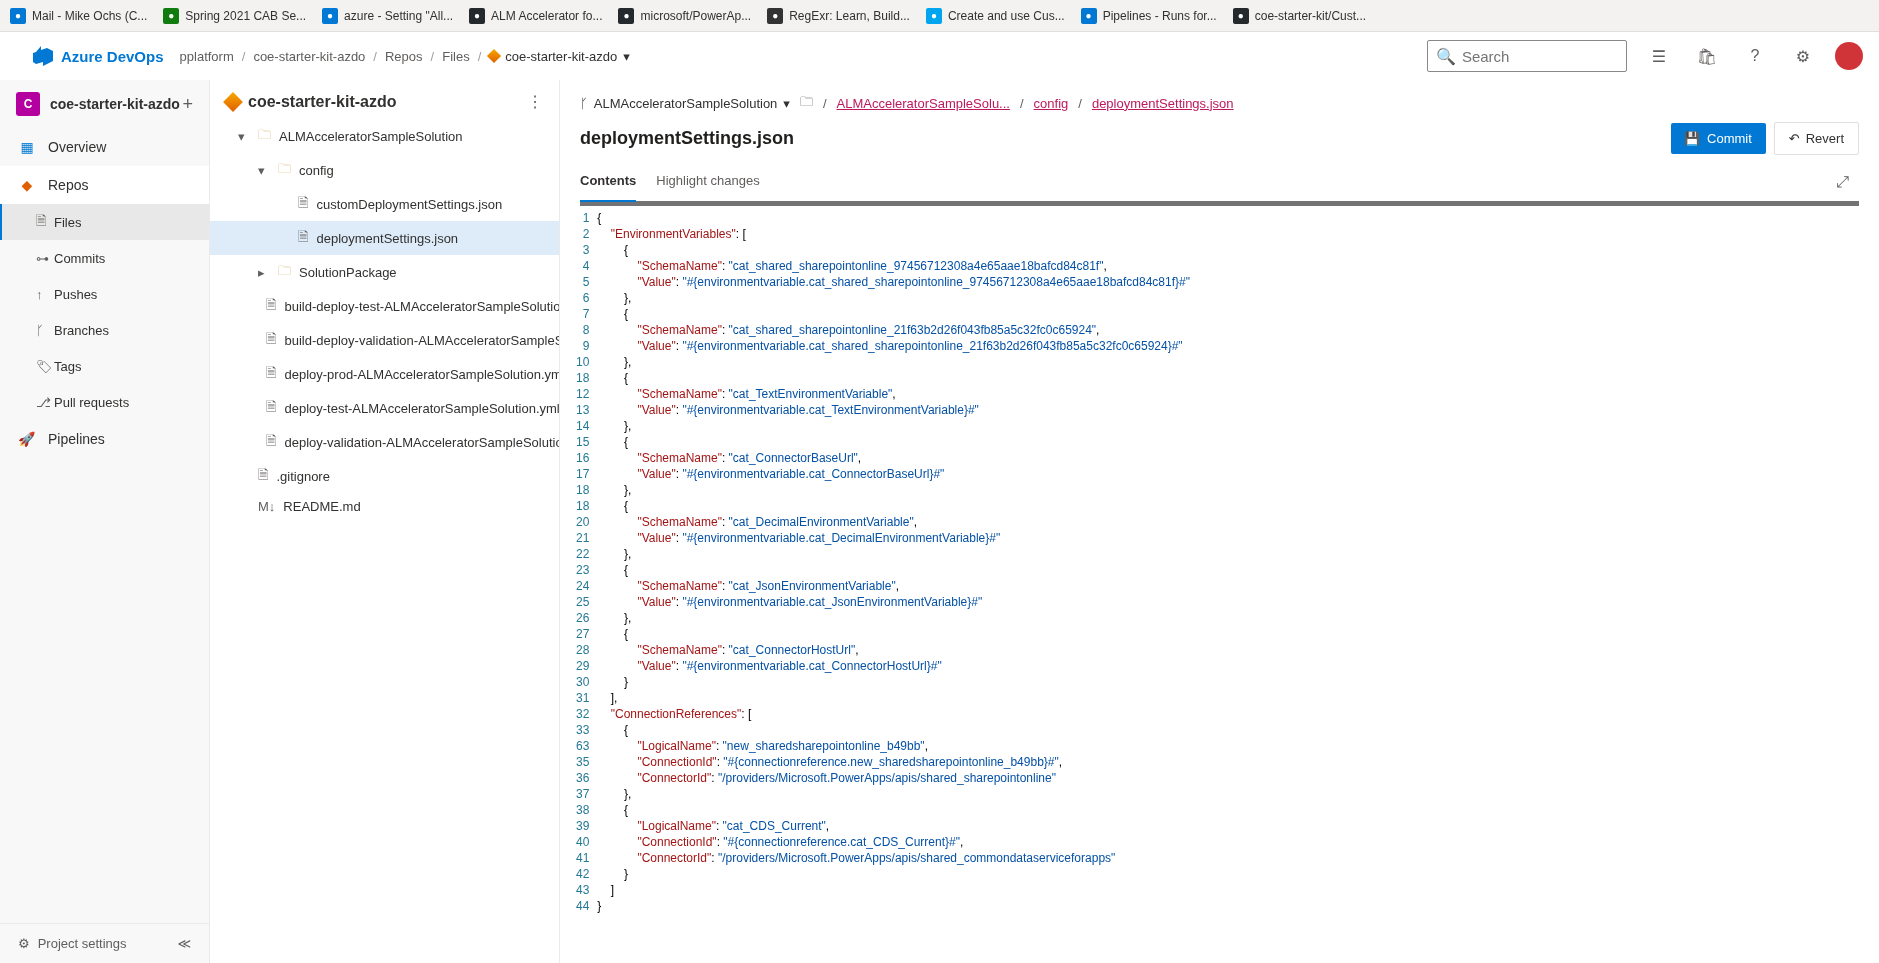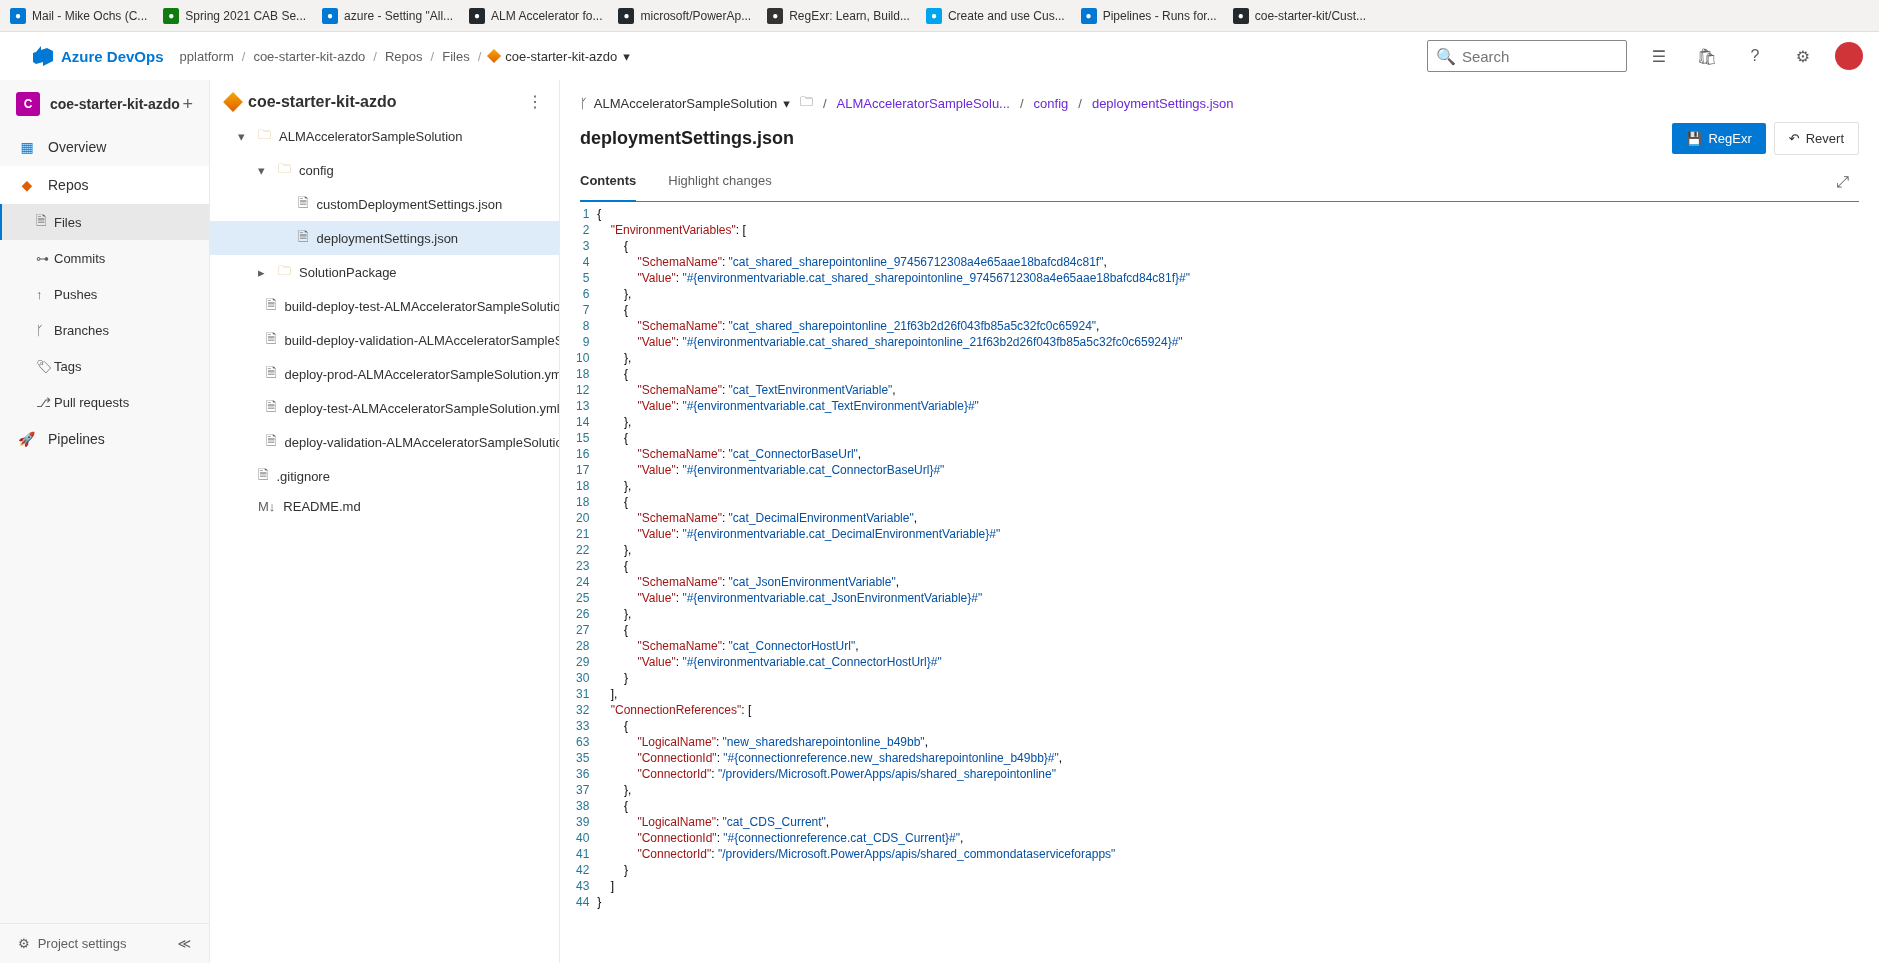--- a/index.html
+++ b/index.html
@@ -44,27 +44,27 @@
 .tree-node.depth3 { padding-left:68px; }
 .tree-node.selected { background:#deecf9; }
 .chev { width:12px; display:inline-block; color:#605e5c; }
 .folder-icon { color:#dcb67a; }
 .file-icon { color:#605e5c; }
 
 .content { flex:1; display:flex; flex-direction:column; overflow:hidden; }
 .content-header { padding:12px 20px 0 20px; }
 .path-row { display:flex; align-items:center; gap:10px; font-size:13px; color:#605e5c; margin-bottom:8px; }
 .branch-sel { color:#323130; display:flex; align-items:center; gap:6px; cursor:pointer; font-weight:400; }
-.path-link { color:#6d28d9; cursor:pointer; }
+.path-link { color:#be185d; cursor:pointer;text-decoration:underline; }
 .title-row { display:flex; align-items:center; justify-content:space-between; }
 .file-title { font-size:18px; font-weight:600; color:#201f1e; }
 .title-actions { display:flex; gap:8px; align-items:center; }
 .btn-primary { background:#0078d4; color:#fff; border:none; padding:8px 14px; border-radius:2px; cursor:pointer; display:flex; align-items:center; gap:6px; font-size:13px; }
 .btn-secondary { background:#fff; color:#323130; border:1px solid #e1dfdd; padding:8px 14px; border-radius:2px; cursor:pointer; display:flex; align-items:center; gap:6px; font-size:13px; }
-.tabs { display:flex; gap:32px; margin-top:8px; border-bottom:1px solid #737373; }
+.tabs { display:flex; gap:20px; margin-top:8px; border-bottom:5px solid #737373; }
 .tab { padding:10px 0; font-size:13px; cursor:pointer; color:#605e5c; }
 .tab.active { color:#323130; border-bottom:2px solid #0078d4; font-weight:600; margin-bottom:-1px; }
 .expand-icon { cursor:pointer; color:#605e5c; padding:10px; margin-left:auto; }
 
 .editor { flex:1; overflow:auto; font-family:Consolas,"Courier New",monospace; font-size:12px; display:flex; }
 .gutter { background:#fff; color:#237893; text-align:right; padding:4px 8px 4px 16px; user-select:none; line-height:16px; }
 .gutter div { height:16px; }
 .code { padding:4px 0; white-space:pre; line-height:16px; }
 .code div { height:16px; }
 .k { color:#a31515; } 
@@ -273,21 +273,21 @@
         <span class="sep">/</span>
         <span class="path-link">config</span>
         <span class="sep">/</span>
         <span class="path-link">deploymentSettings.json</span>
       </div>
       <div class="title-row">
         <div class="file-title">deploymentSettings.json</div>
         <div class="title-actions">
           <button class="btn-primary">
             <span>💾</span>
-            <span>RegExr</span>
+            <span>Commit</span>
           </button>
           <button class="btn-secondary">
             <span>↶</span>
             <span>Revert</span>
           </button>
         </div>
       </div>
       <div class="tabs">
         <div class="tab active">Contents</div>
         <div class="tab">Highlight changes</div>

